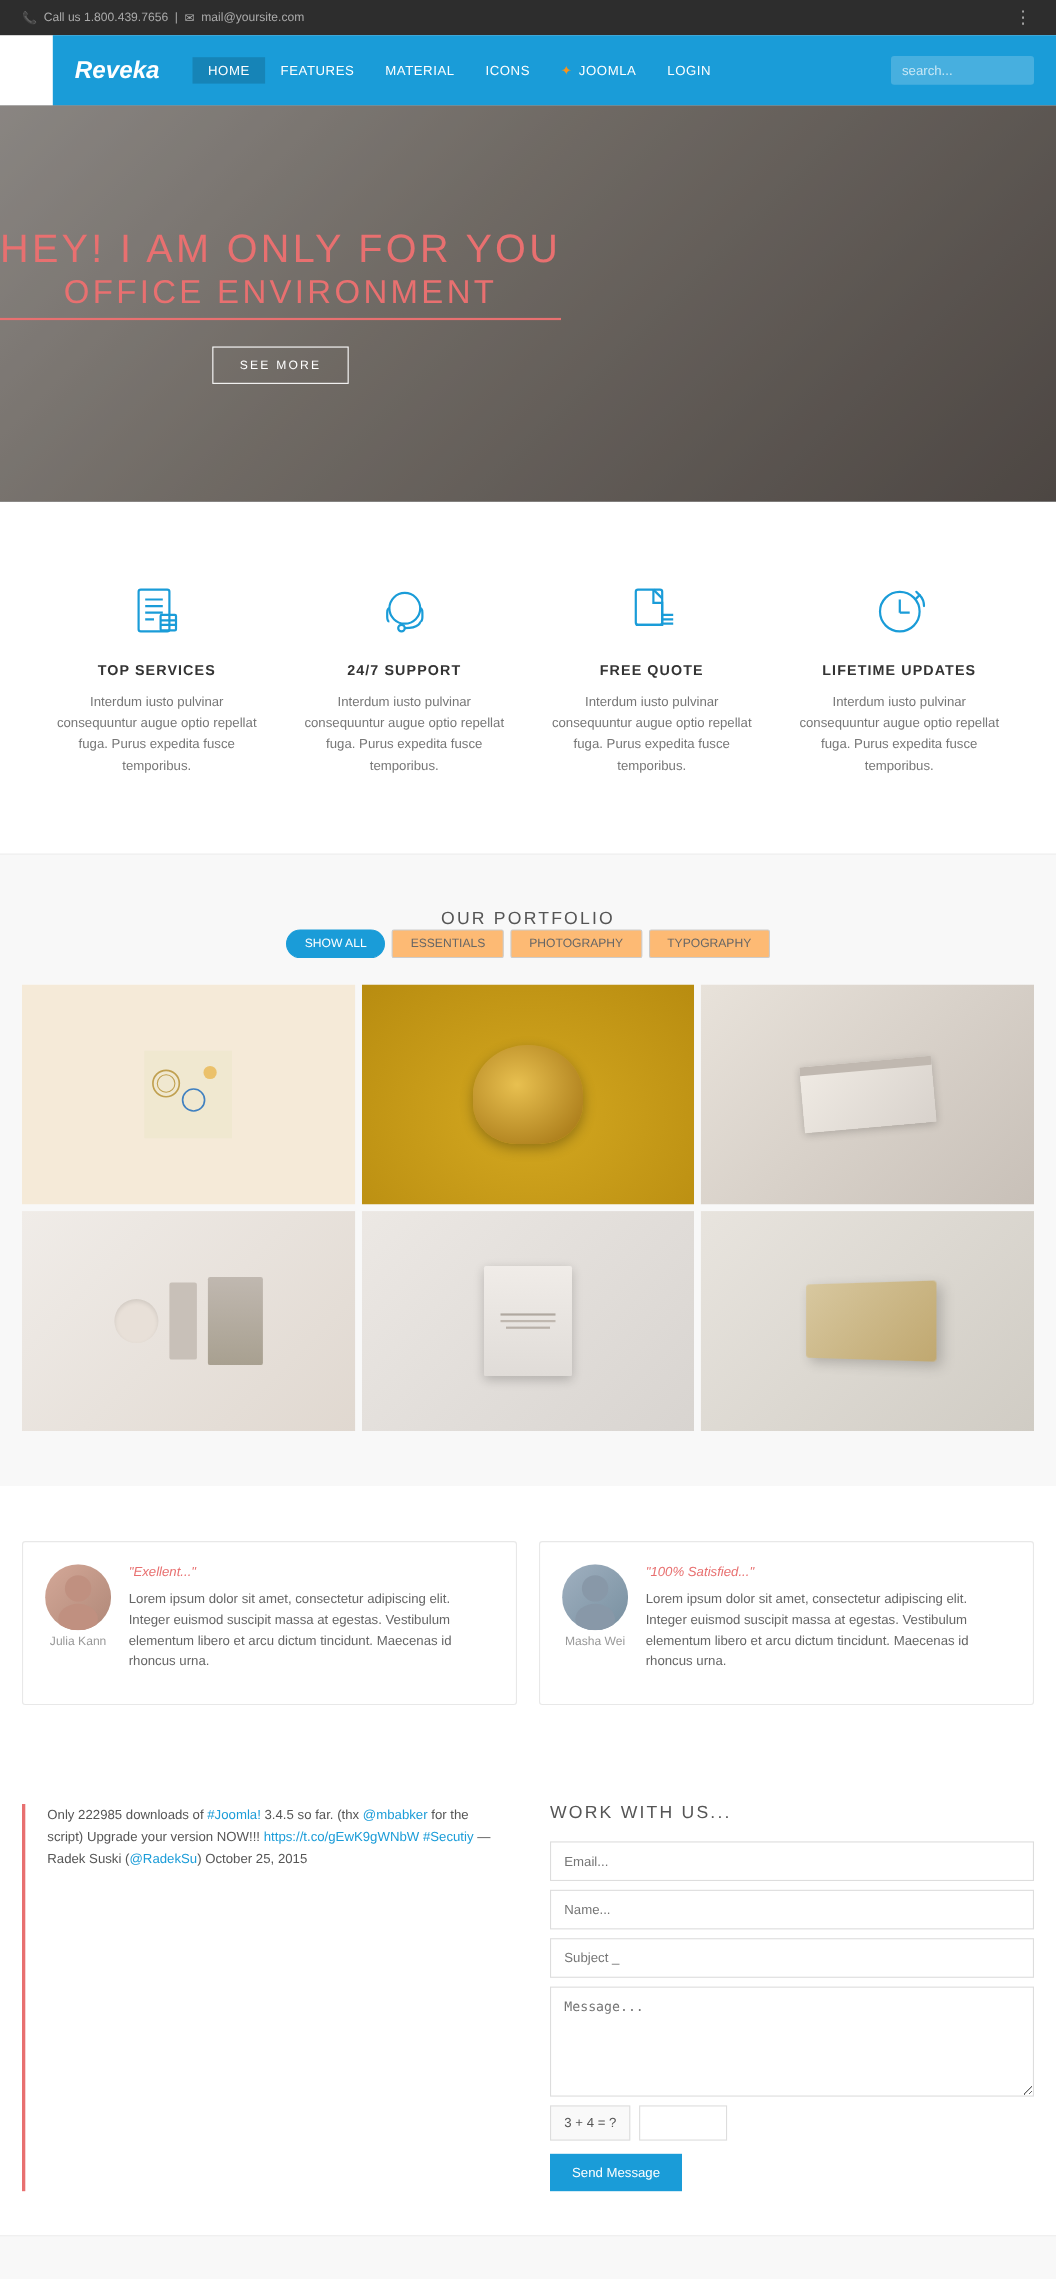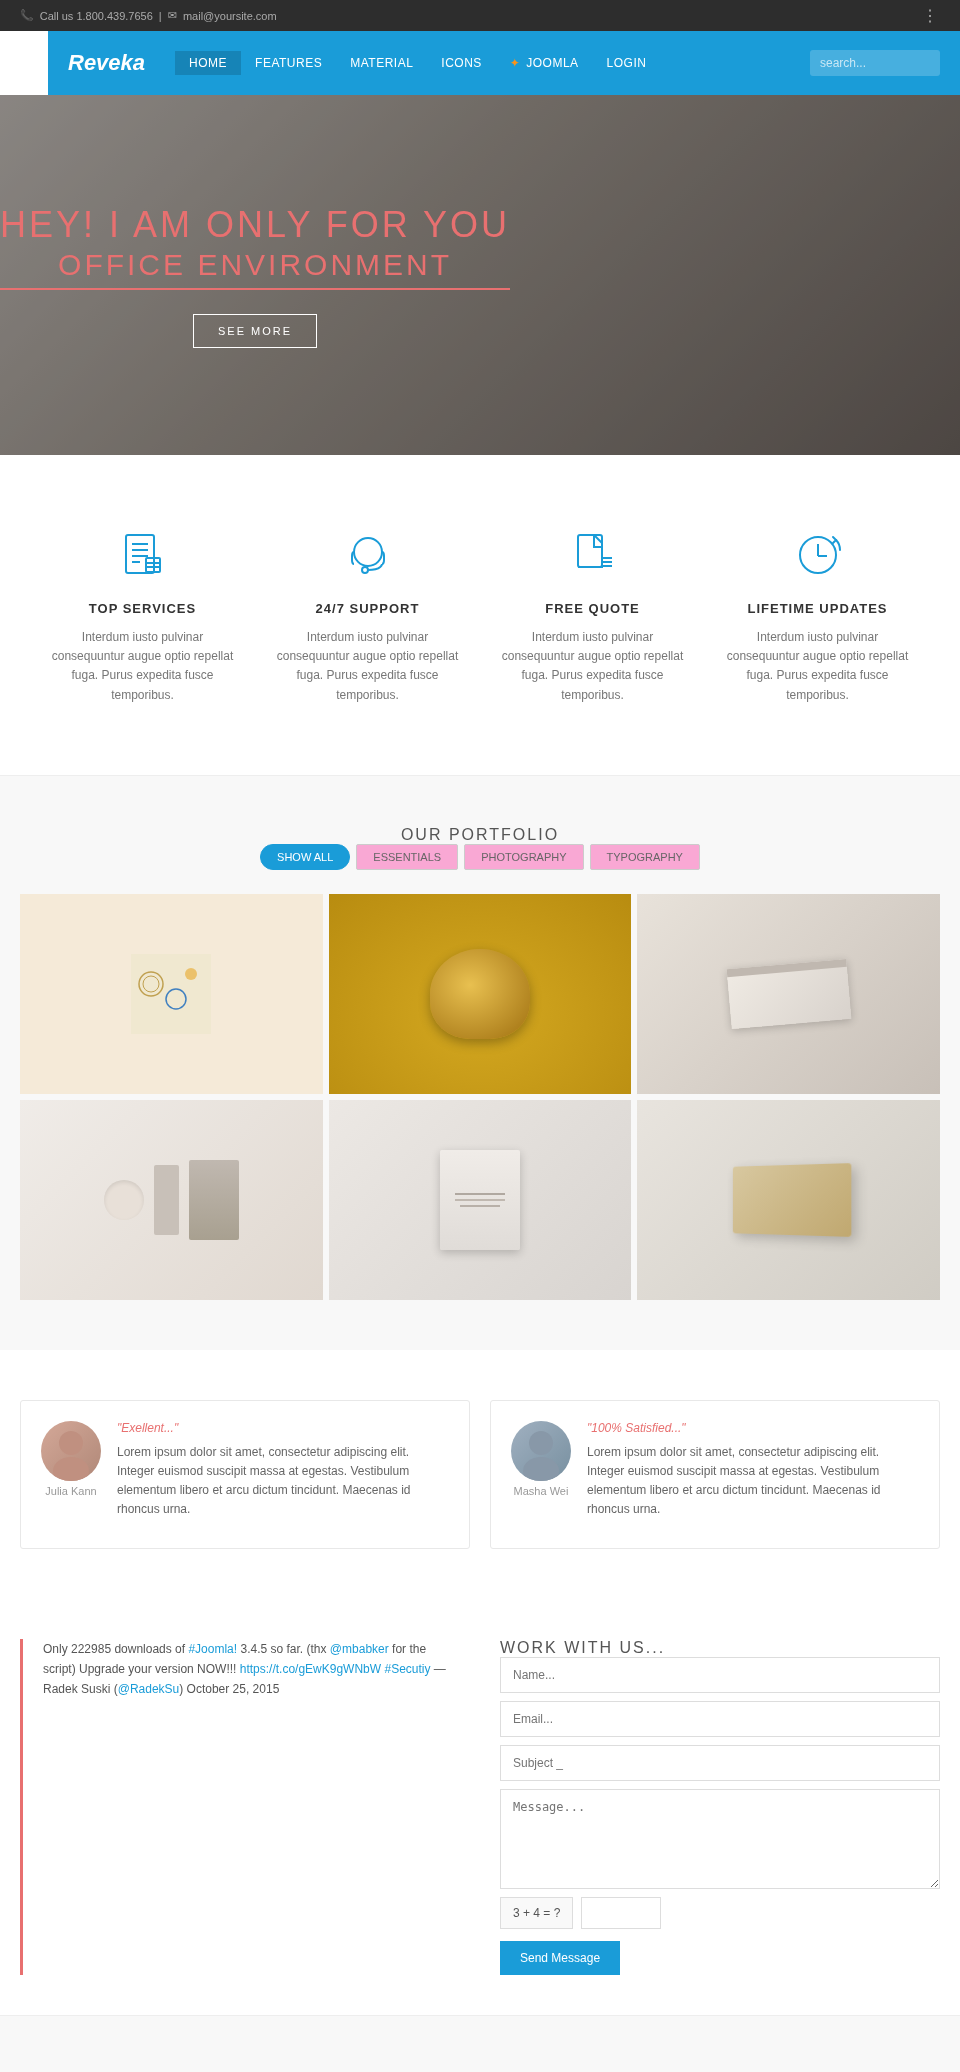--- a/index.html
+++ b/index.html
@@ -165,21 +165,21 @@
     }
     .portfolio-filters {
       display: flex;
       justify-content: center;
       gap: 6px;
       margin-bottom: 24px;
     }
     .filter-btn {
       padding: 6px 16px;
       border: 1px solid #ccc;
-      background: #f9a8d4;
+      background: #fdba74;
       font-size: 11px;
       cursor: pointer;
       border-radius: 2px;
       color: #666;
     }
     .filter-btn.active {
       background: #1a9cd8;
       color: #fff;
       border-color: #1a9cd8;
       border-radius: 20px;
@@ -273,21 +273,21 @@
       font-size: 12px;
       color: #555;
       line-height: 1.7;
     }
     .tweet-text a { color: #1a9cd8; text-decoration: none; }
     .contact-section {}
     .contact-title {
       font-size: 16px;
       letter-spacing: 2px;
       color: #555;
-      margin-bottom: 0;
+      margin-bottom: 16px;
       font-weight: normal;
     }
     .contact-form { display: flex; flex-direction: column; gap: 8px; }
     .form-input {
       width: 100%;
       padding: 10px 12px;
       border: 1px solid #ddd;
       font-size: 12px;
       color: #999;
       outline: none;
@@ -579,22 +579,22 @@
 
     <div class="tweet-section">
       <p class="tweet-text">
         Only 222985 downloads of <a>#Joomla!</a> 3.4.5 so far. (thx <a>@mbabker</a> for the script) Upgrade your version NOW!!! <a>https://t.co/gEwK9gWNbW</a> <a>#Secutiy</a> — Radek Suski (<a>@RadekSu</a>) October 25, 2015
       </p>
     </div>
 
     <div class="contact-section">
       <h3 class="contact-title">WORK WITH US...</h3>
       <div class="contact-form">
+        <input class="form-input" type="email" placeholder="Email..." style="">
         <input class="form-input" type="text" placeholder="Name..." style="">
-        <input class="form-input" type="email" placeholder="Email..." style="">
         <input class="form-input" type="text" placeholder="Subject _" style="">
         <textarea class="form-textarea" placeholder="Message..." style=""></textarea>
         <div class="captcha-row">
           <span class="captcha-text">3 + 4 = ?</span>
           <input class="captcha-input form-input" type="text" style="">
         </div>
         <button class="send-btn">Send Message</button>
       </div>
     </div>
 

